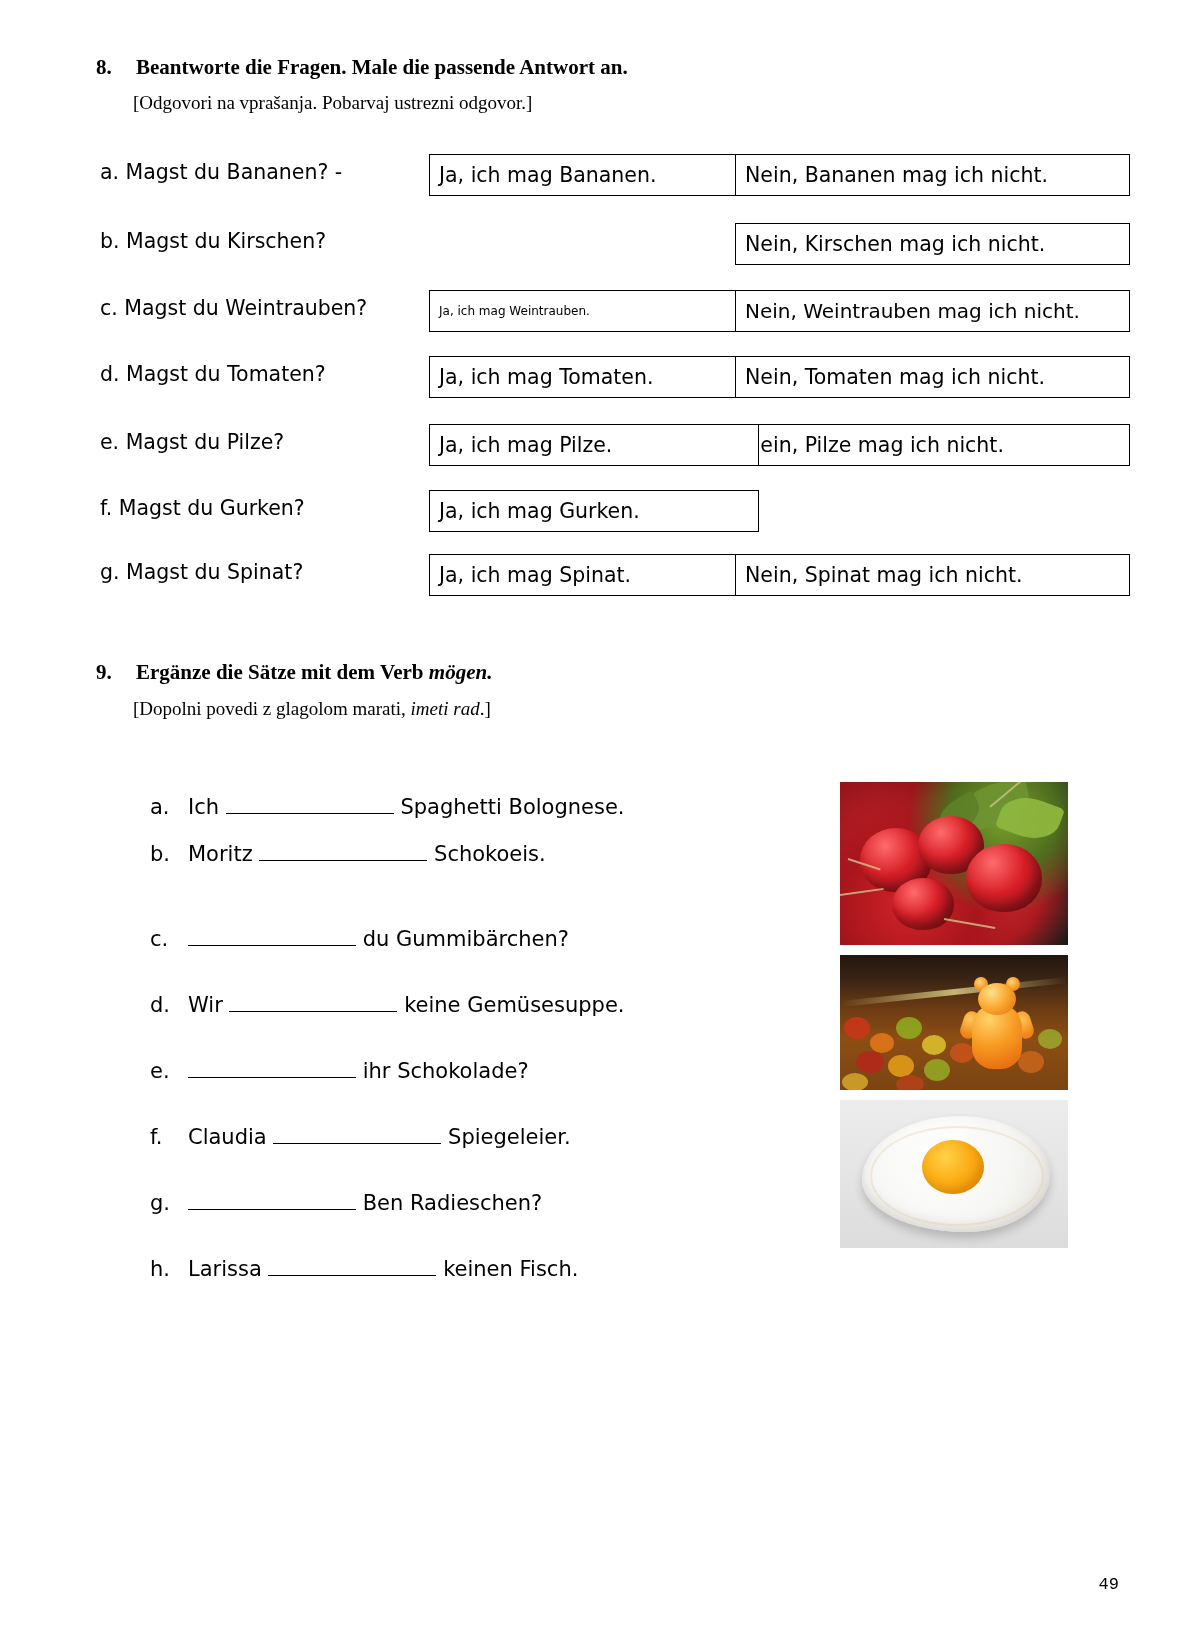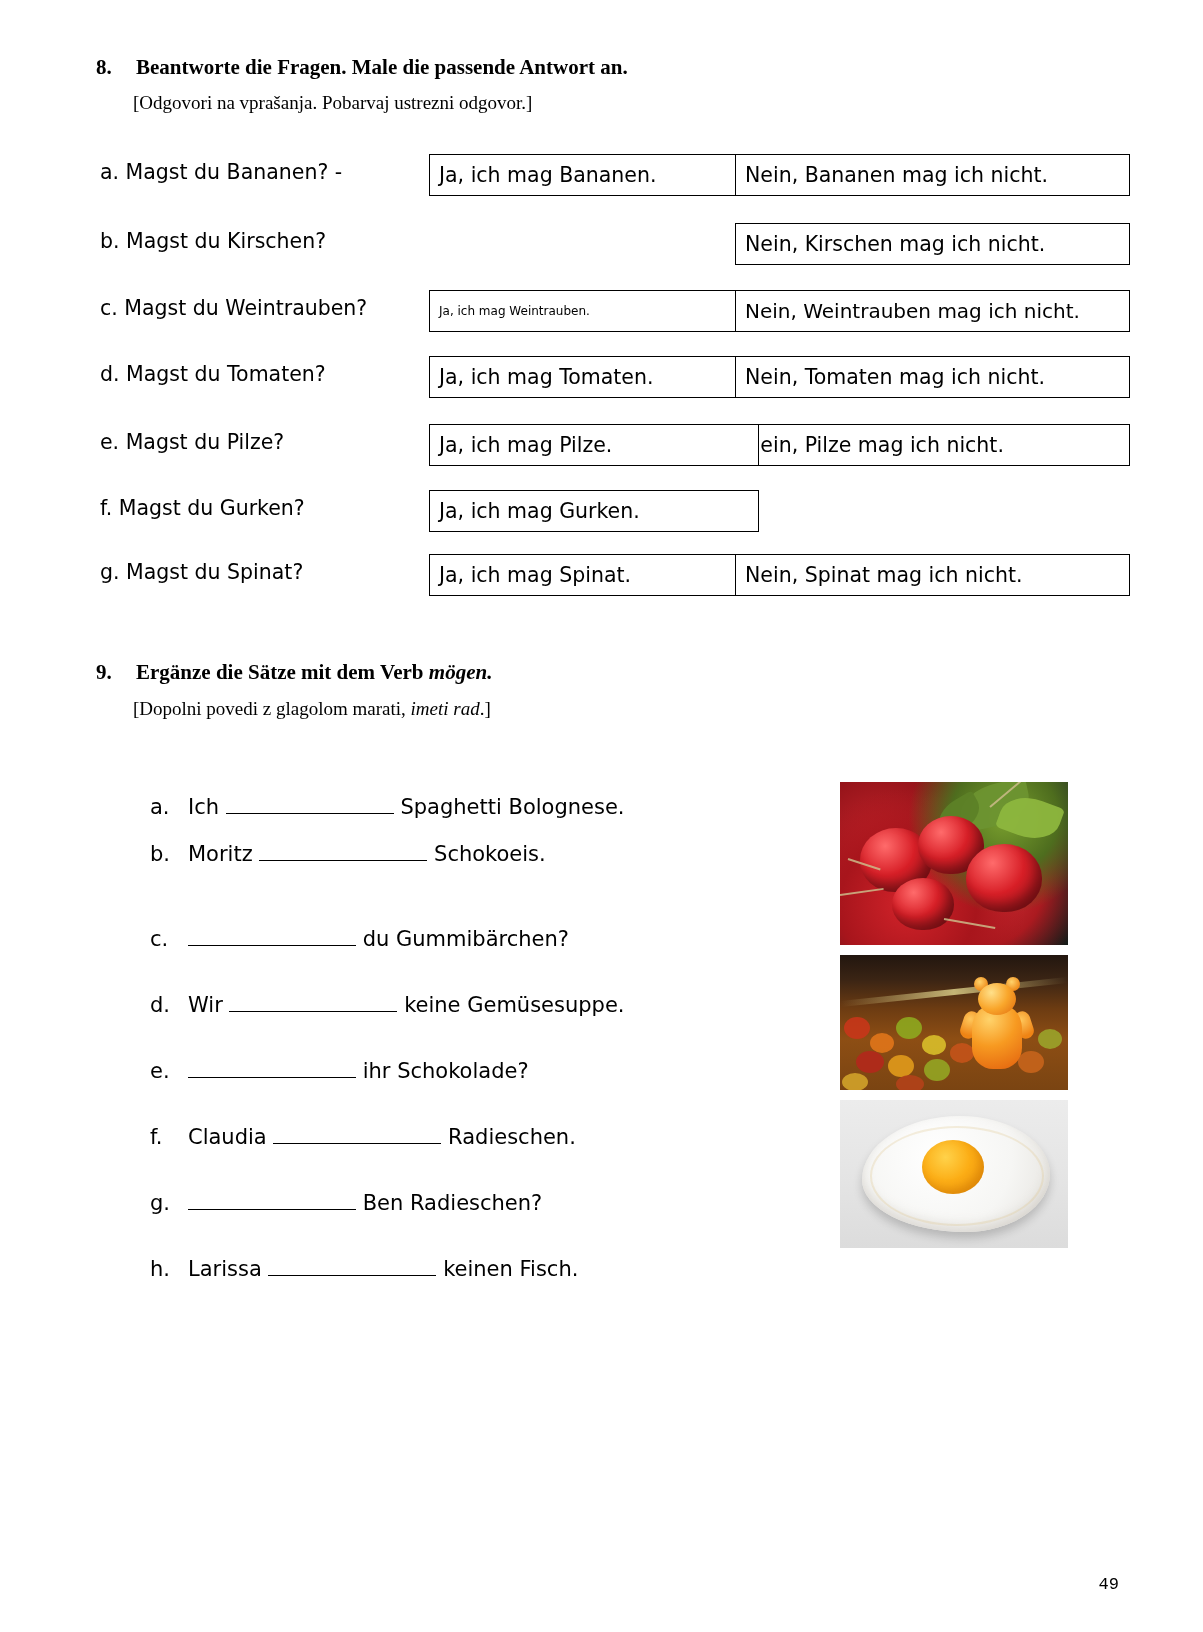--- a/index.html
+++ b/index.html
@@ -333,21 +333,21 @@
 
   <div class="s-row" style="top:993px;">
     <span class="s-letter">d.</span><span>Wir </span><span class="blank" style="width:168px;"></span><span> keine Gemüsesuppe.</span>
   </div>
 
   <div class="s-row" style="top:1059px;">
     <span class="s-letter">e.</span><span></span><span class="blank" style="width:168px;"></span><span> ihr Schokolade?</span>
   </div>
 
   <div class="s-row" style="top:1125px;">
-    <span class="s-letter">f.</span><span>Claudia </span><span class="blank" style="width:168px;"></span><span> Radieschen.</span>
+    <span class="s-letter">f.</span><span>Claudia </span><span class="blank" style="width:168px;"></span><span> Spiegeleier.</span>
   </div>
 
   <div class="s-row" style="top:1191px;">
     <span class="s-letter">g.</span><span></span><span class="blank" style="width:168px;"></span><span> Ben Radieschen?</span>
   </div>
 
   <div class="s-row" style="top:1257px;">
     <span class="s-letter">h.</span><span>Larissa </span><span class="blank" style="width:168px;"></span><span> keinen Fisch.</span>
   </div>
 

